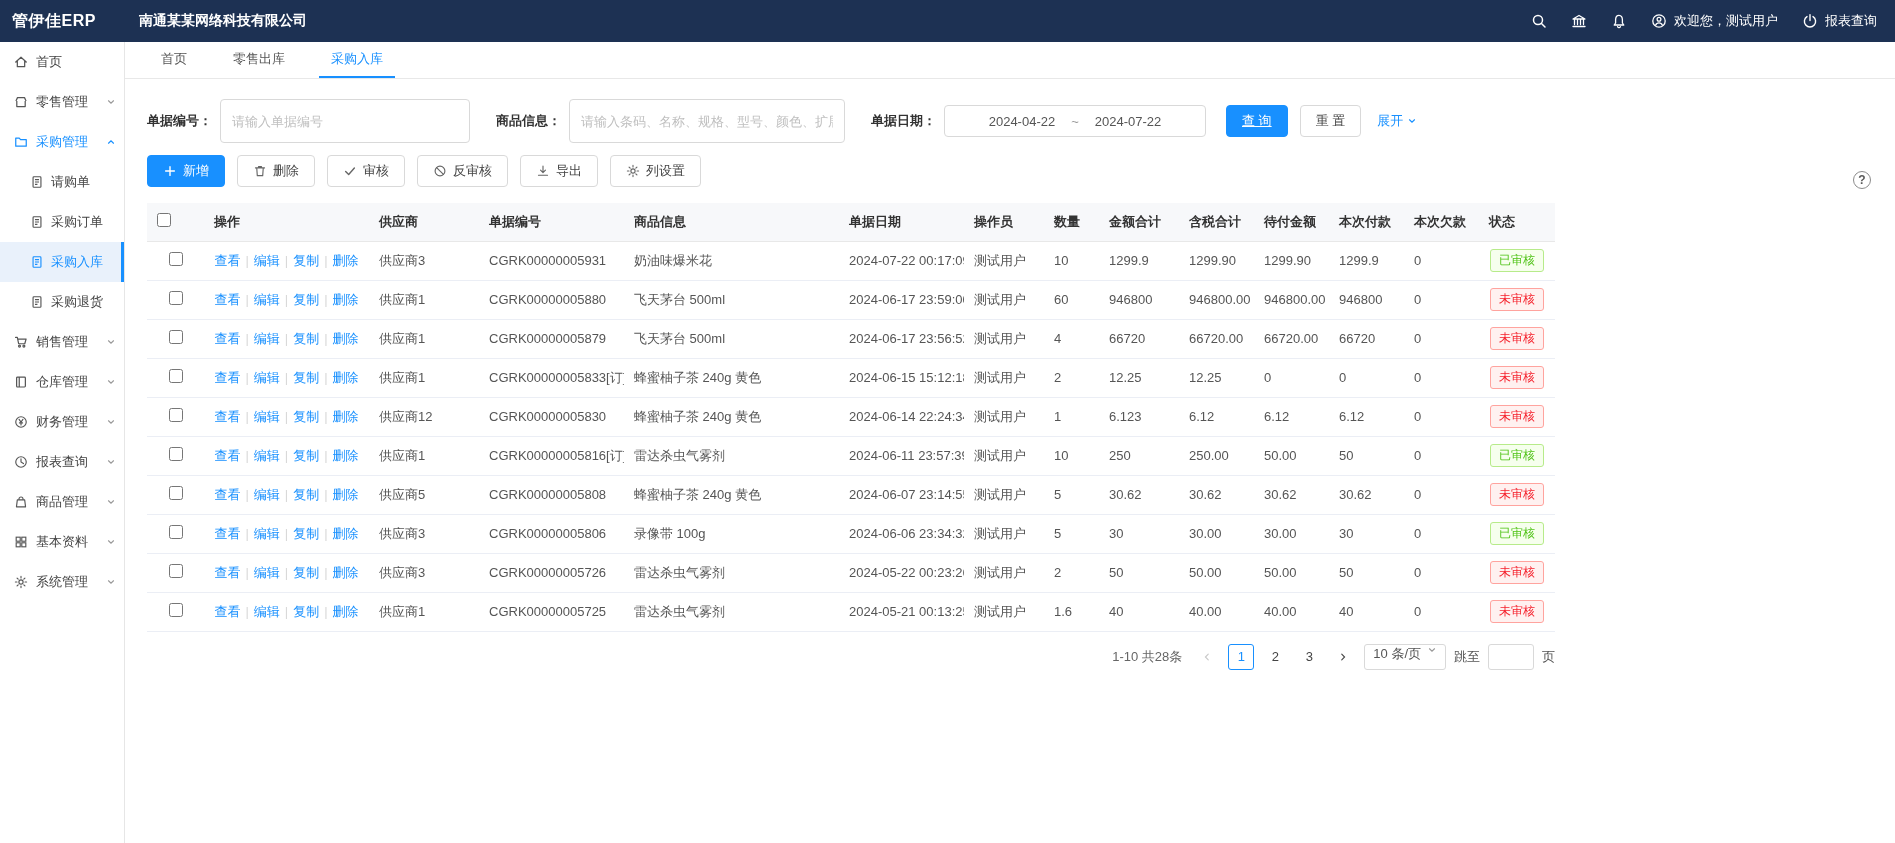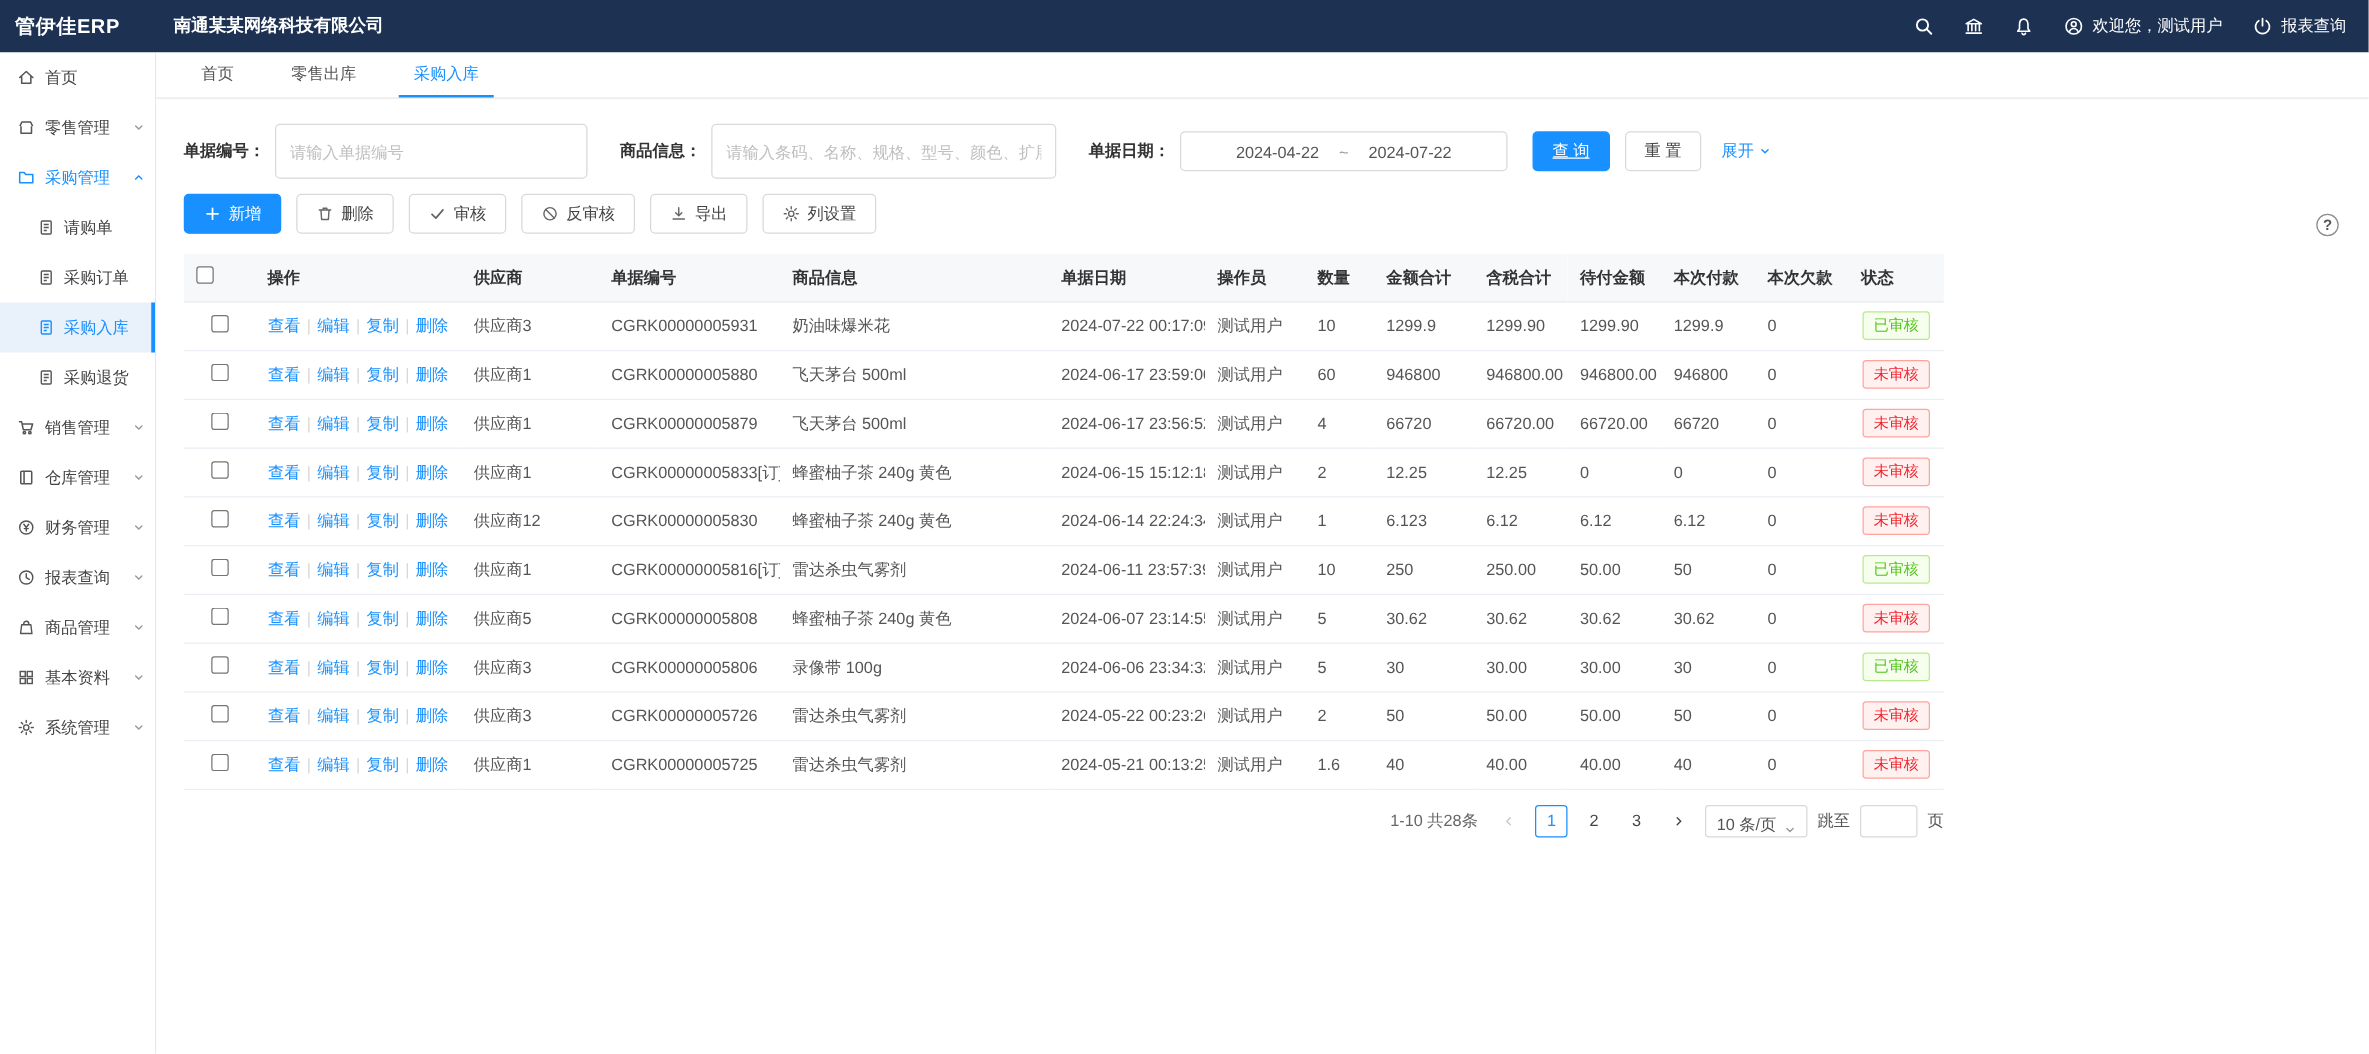--- a/index.html
+++ b/index.html
@@ -128,21 +128,21 @@
   }
   .pg-total { color: #666; margin-right: 4px; }
   .pg-btn {
     min-width: 26px; height: 26px; display: inline-flex; align-items: center;
     justify-content: center; border-radius: 3px; cursor: pointer; color: #444;
   }
   .pg-btn.disabled { color: #c8c8c8; cursor: default; }
   .pg-btn.active { border: 1px solid #1890ff; color: #1890ff; }
   .page-size {
     height: 26px; border: 1px solid #d9d9d9; border-radius: 3px; padding: 0 8px;
-    display: inline-flex; align-items: flex-end; gap: 6px; cursor: pointer; color: #555;
+    display: inline-flex; align-items: flex-start; gap: 6px; cursor: pointer; color: #555;
   }
   .page-size .ic { color: #999; }
   .jump-input { width: 46px; height: 26px; border: 1px solid #d9d9d9; border-radius: 3px; padding: 0 6px; }
 </style>
 </head>
 <body>
 
 <header class="topbar">
   <div class="logo">管伊佳ERP</div>
   <div class="company">南通某某网络科技有限公司</div>

